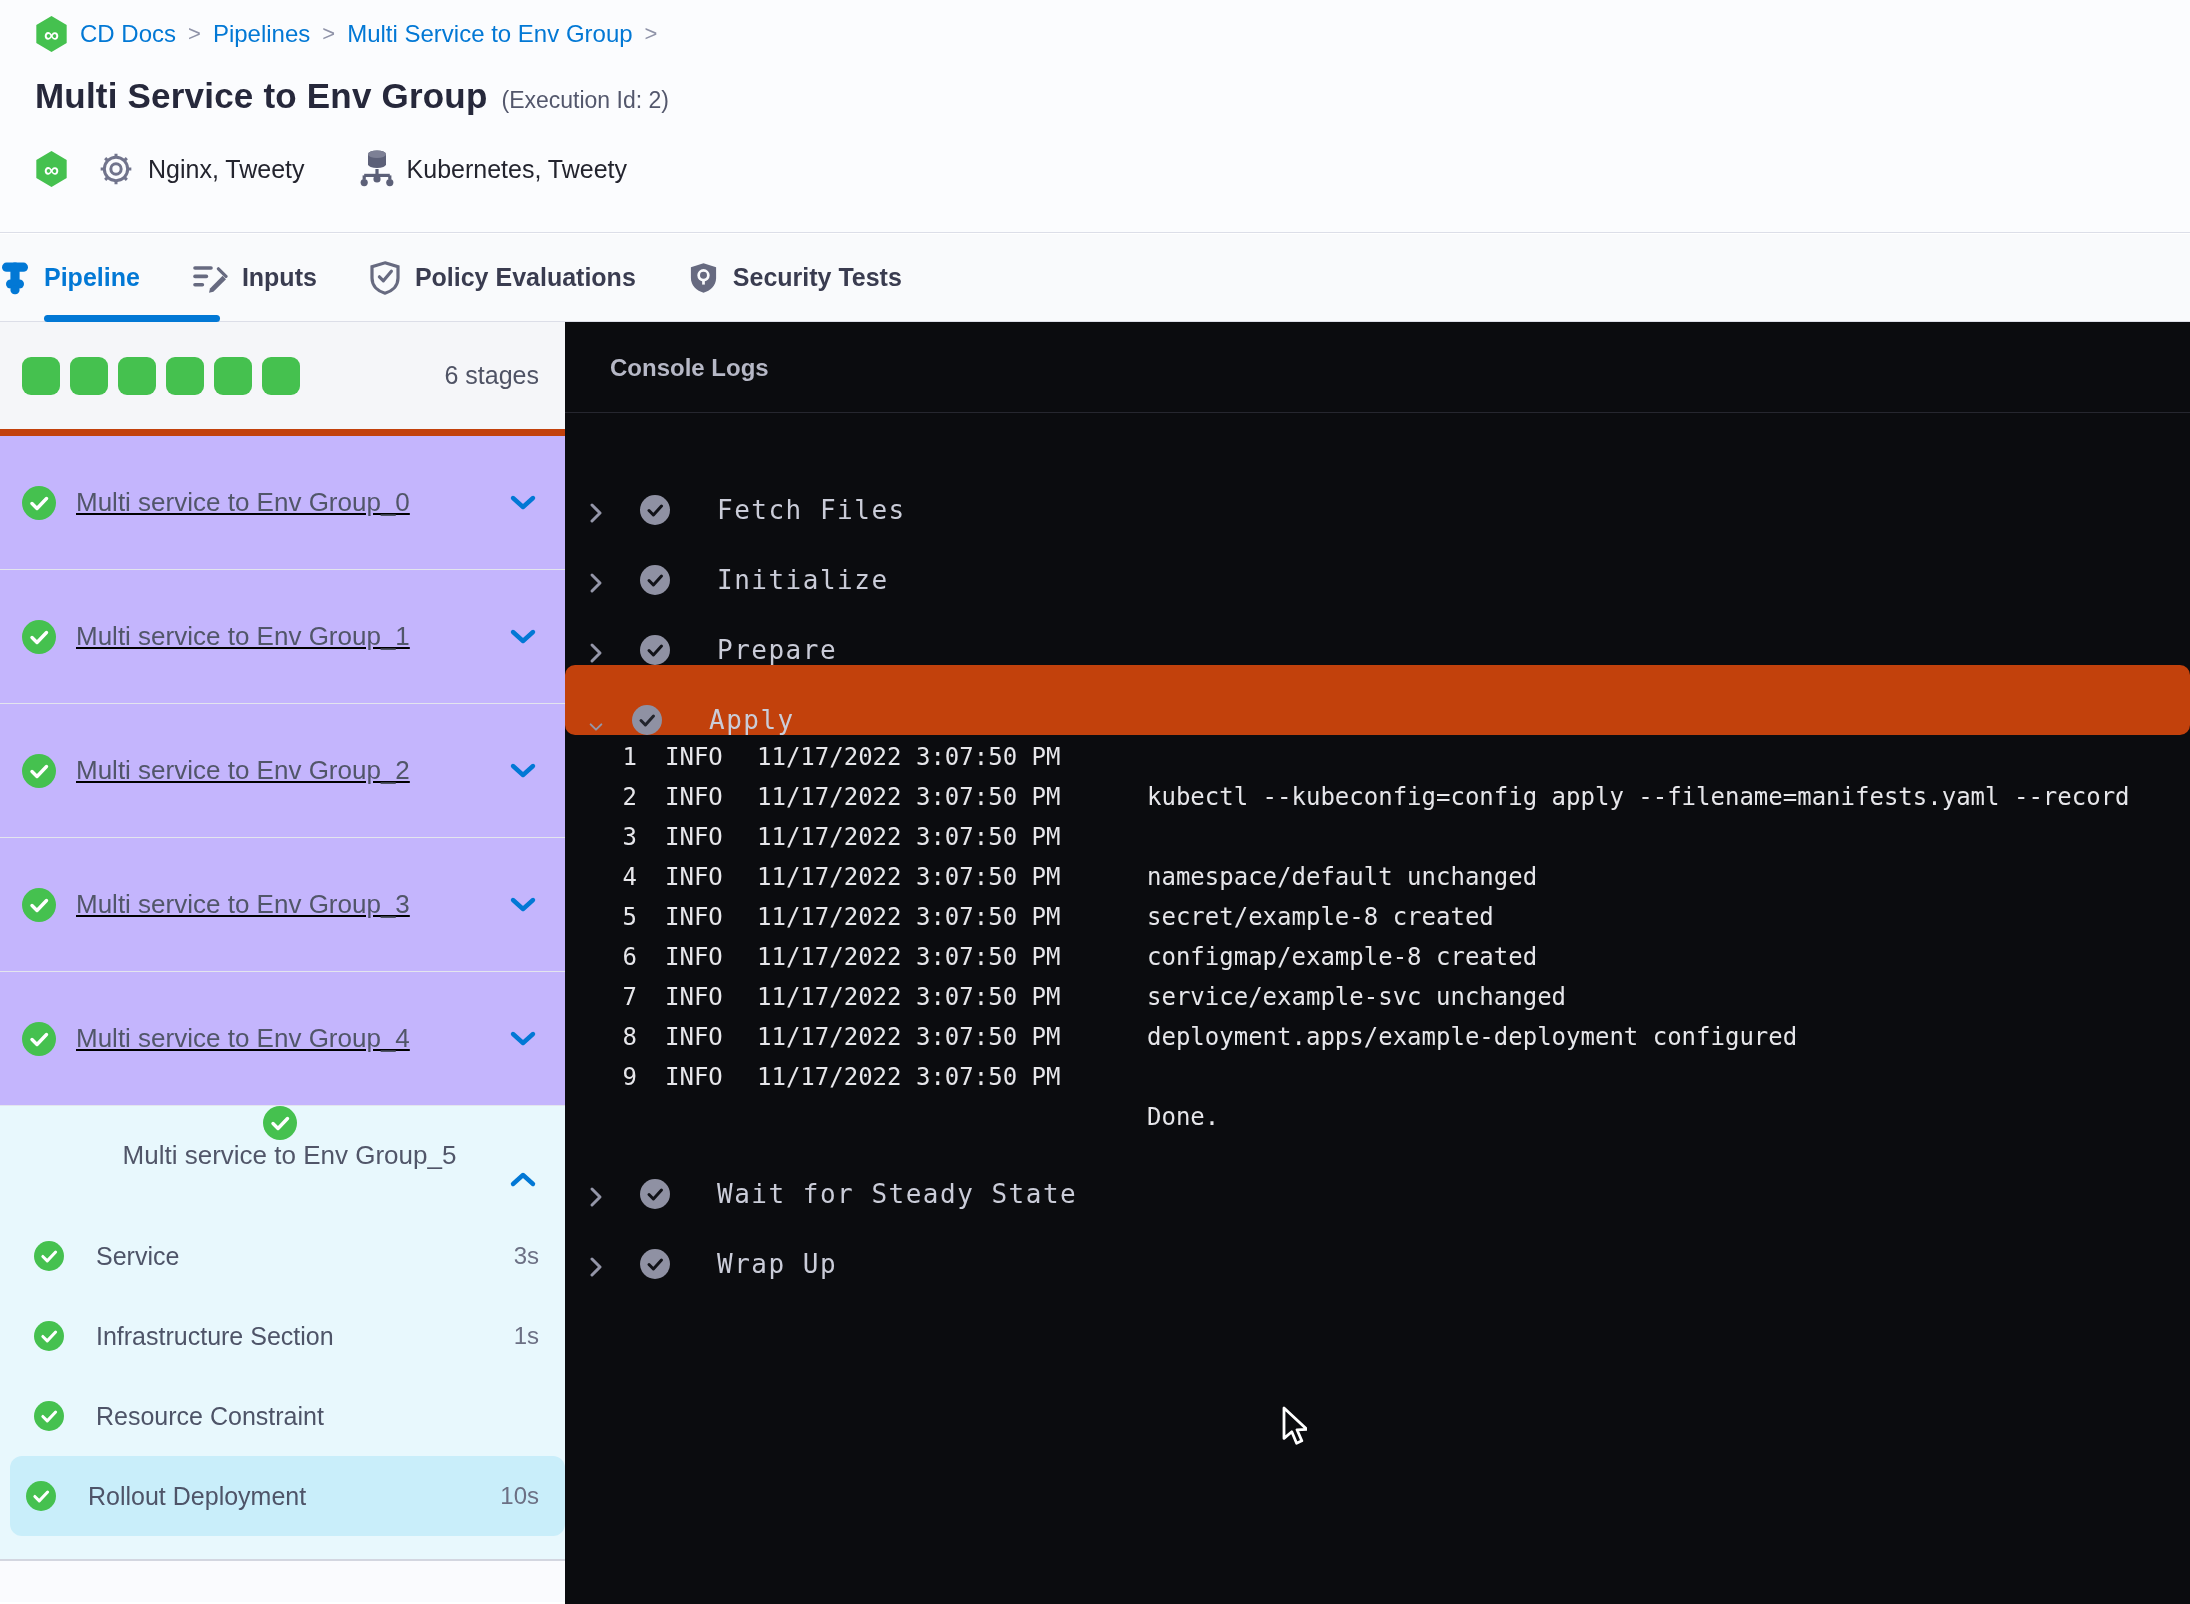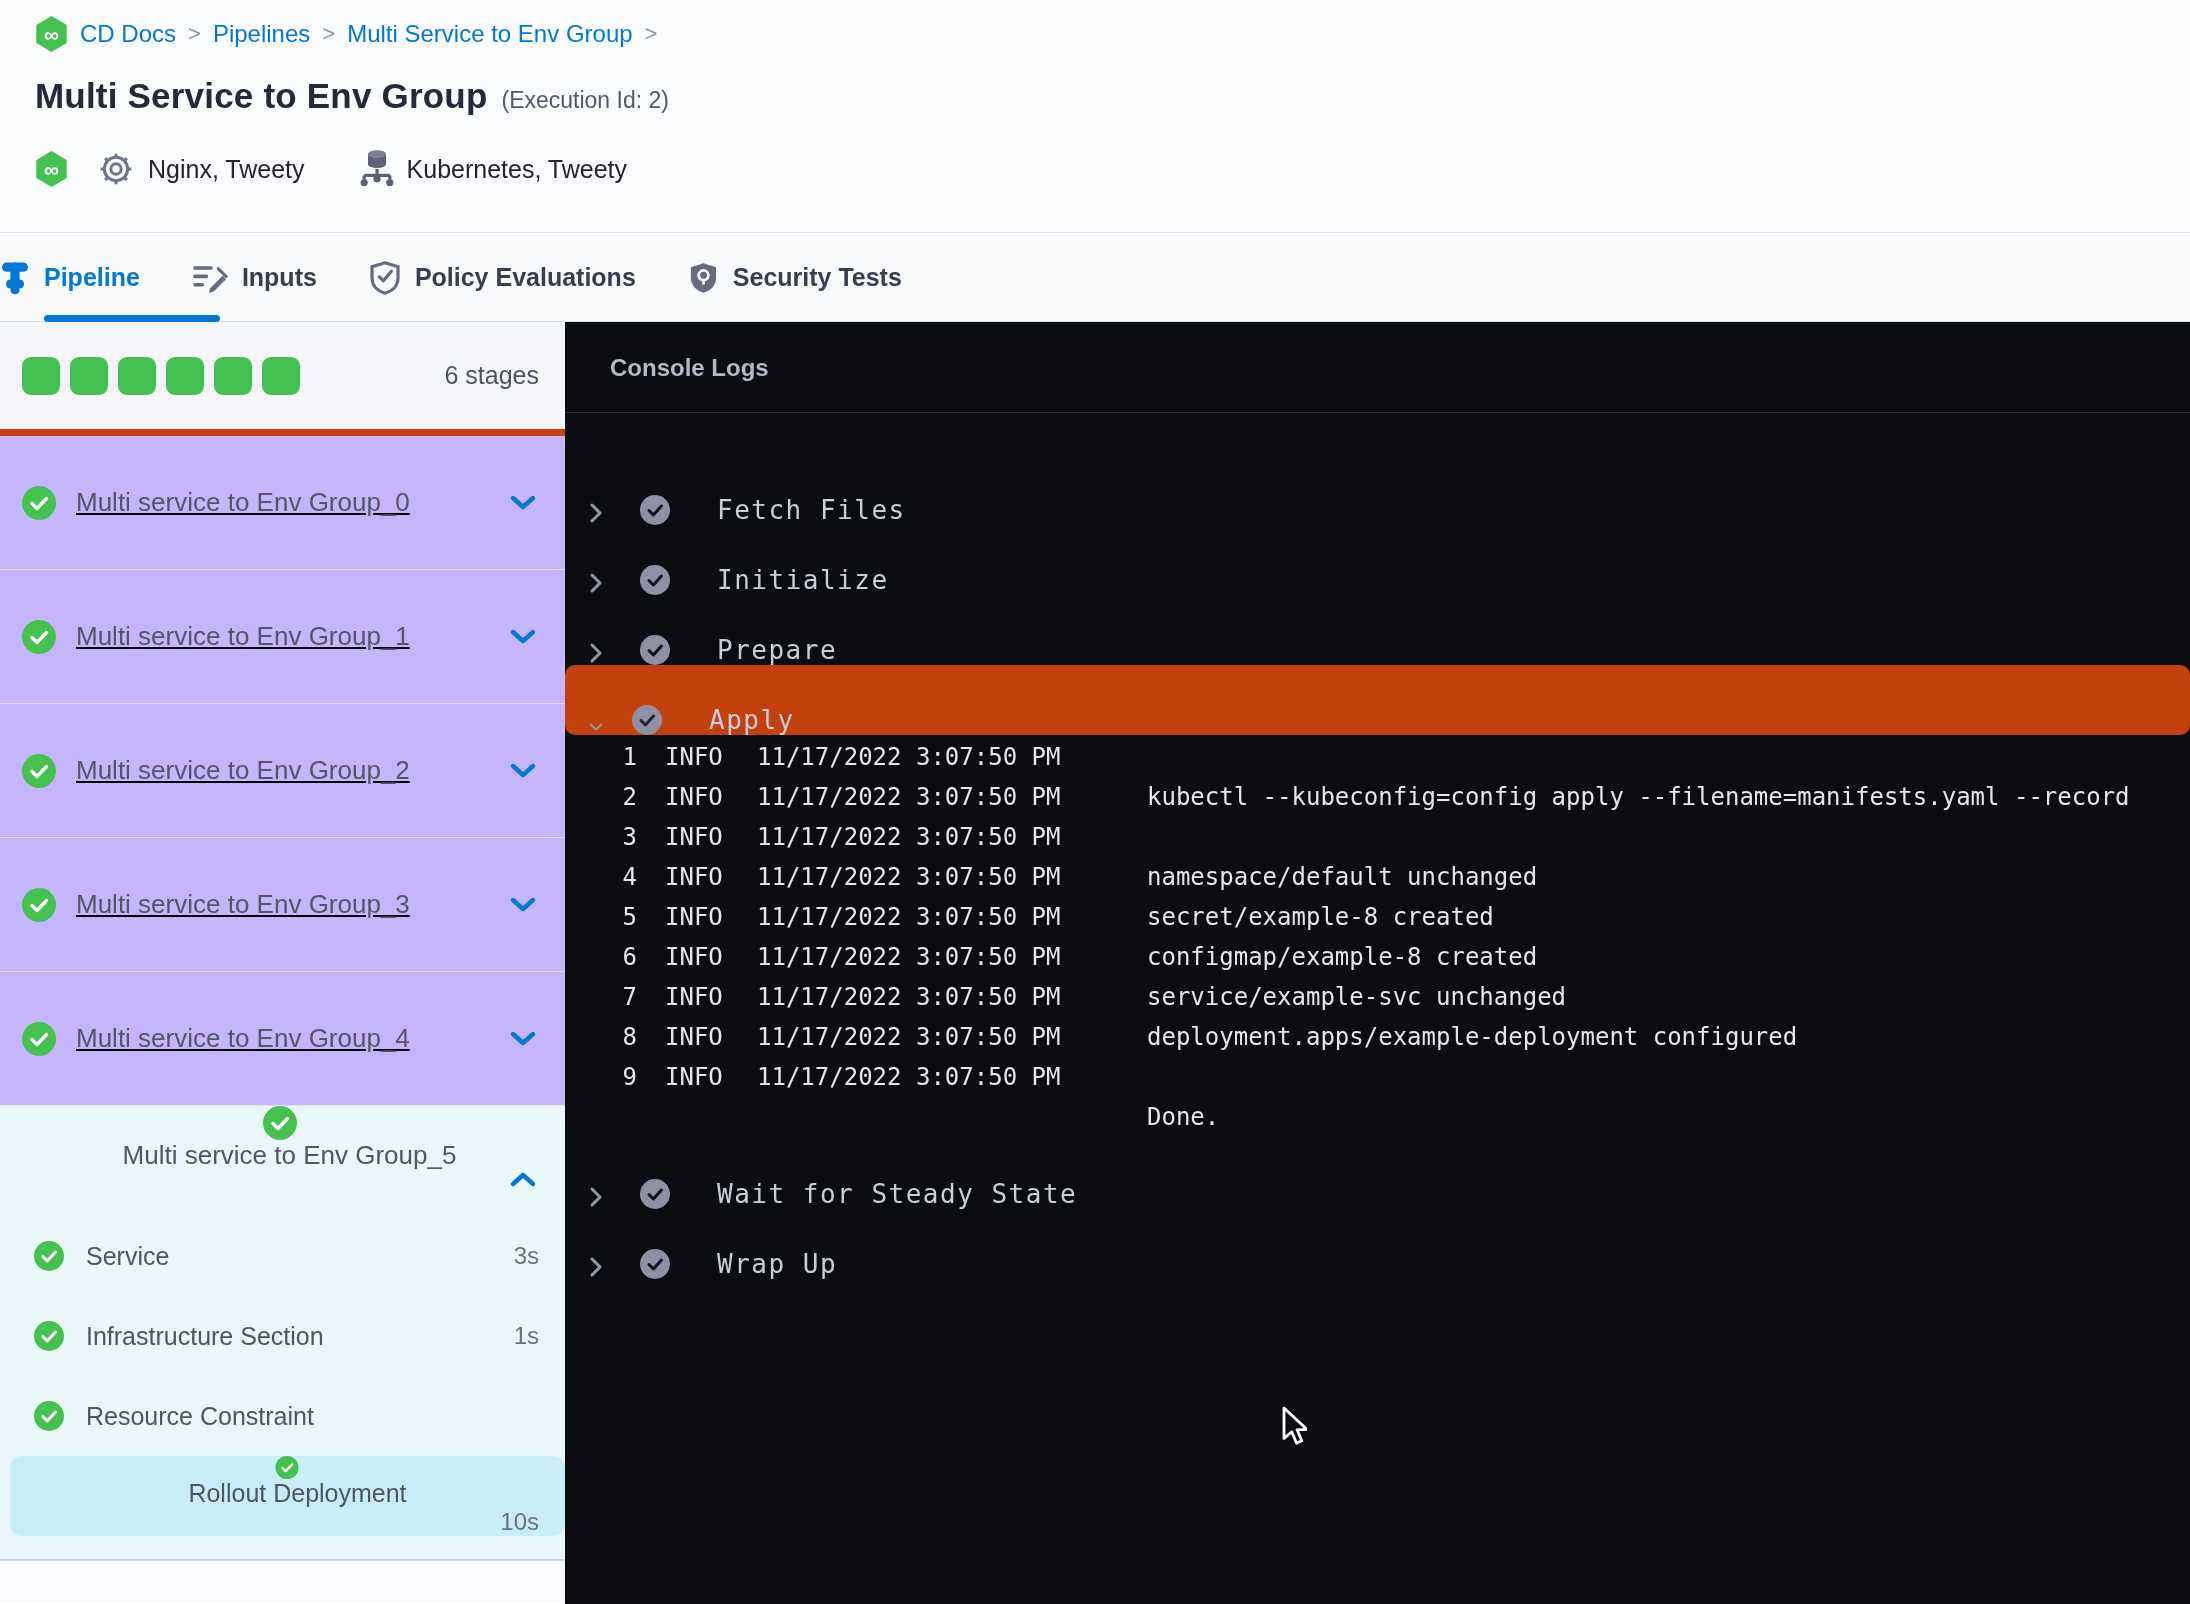--- a/index.html
+++ b/index.html
@@ -61,24 +61,24 @@
   .stage-label { font-size:26px; color:#515669; margin-left:20px; }
   .row-chevron { margin-left:auto; display:flex; align-items:center; cursor:pointer; }
   .stage-group { background:#e8f8fd; padding-bottom:23px; }
   .stage-group .group-header {
     height:90px; display:flex; align-items:center; padding:0 28px 0 22px; cursor:pointer;flex-direction:column;
   }
   .substeps { padding-top:20px; }
   .substep {
     height:80px; display:flex; align-items:center; padding:0 26px 0 34px; cursor:pointer;
   }
-  .substep .step-label { font-size:25px; color:#4e5468; margin-left:22px;text-align:right; }
+  .substep .step-label { font-size:25px; color:#4e5468; margin-left:32px;text-align:right; }
   .substep .duration { margin-left:auto; font-size:24px; color:#6c7084; }
   .substep.selected {
-    background:#c9eefa; border-radius:12px; margin-left:10px; padding-left:24px;flex-direction:column;
+    background:#c9eefa; border-radius:12px; margin-left:10px; padding-left:16px;
   }
   .sidebar-divider { height:2px; background:#d3d6e0; }
   .sidebar-filler { height:41px; background:#fafbfe; }
   
   .console {
     position:absolute; left:565px; top:322px; width:1625px; height:1282px;
     background:#0b0c0f; font-family:"DejaVu Sans Mono", monospace;
   }
   .console-title {
     position:absolute; left:45px; top:32px; font-size:24px; font-weight:bold; color:#b6b8c6;

